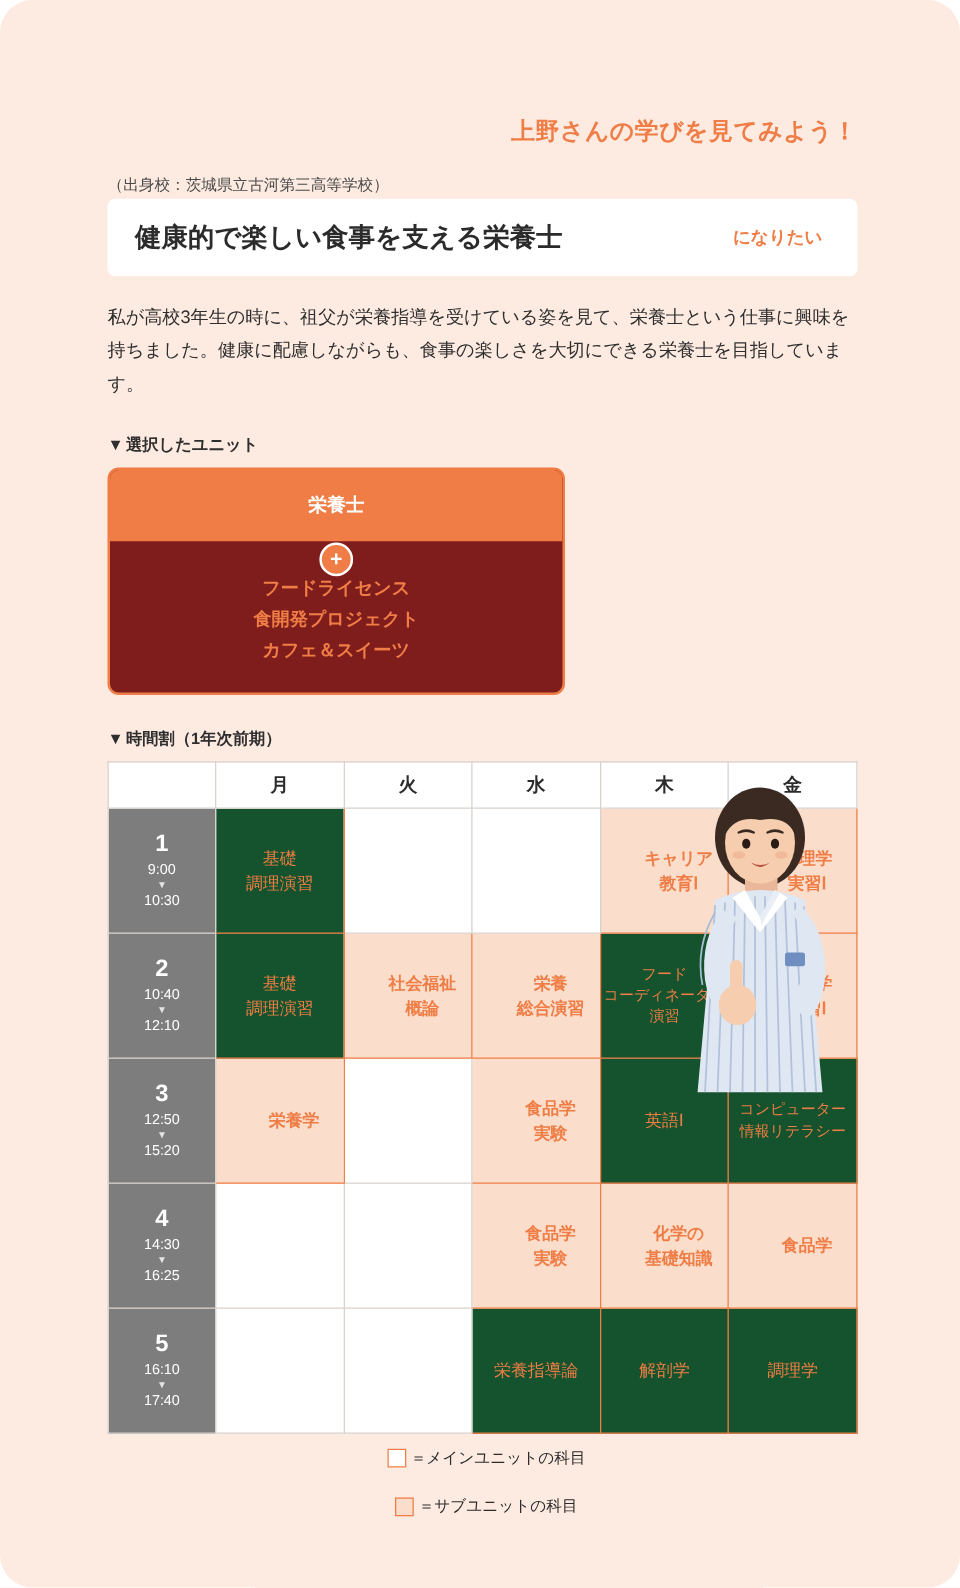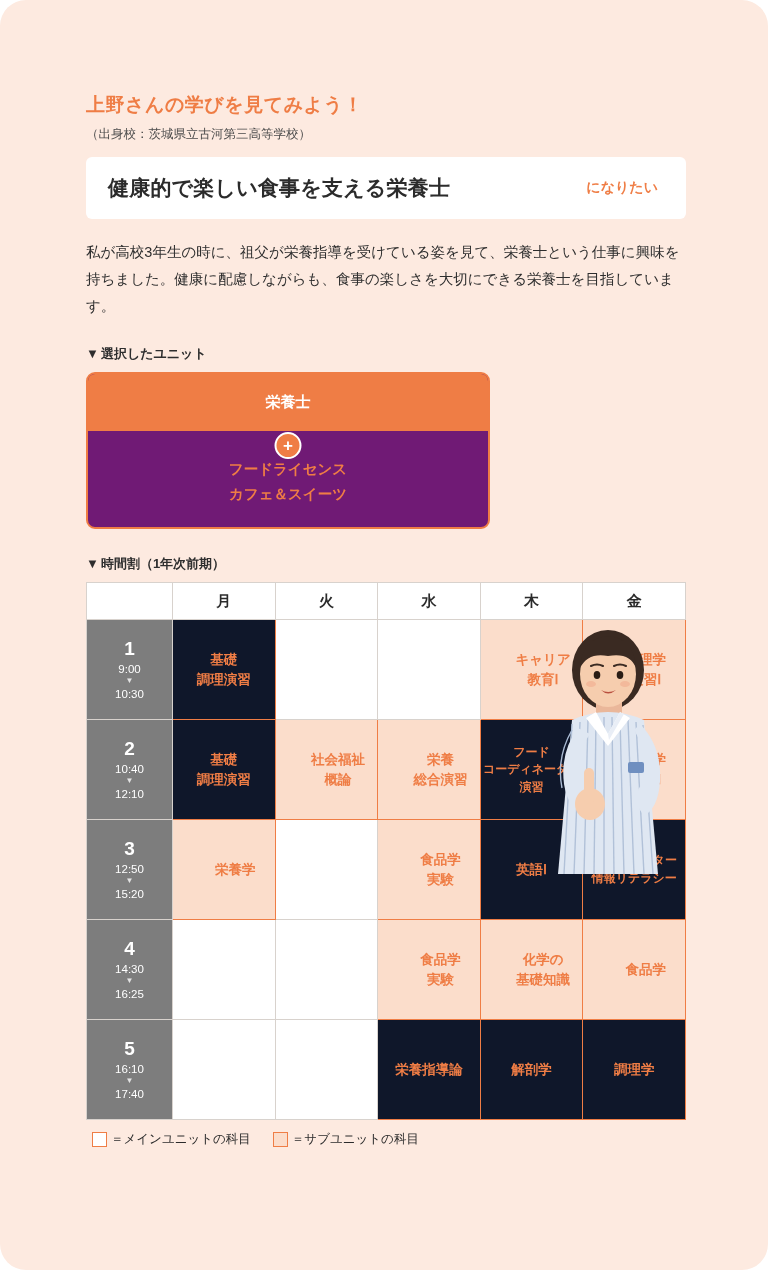--- a/index.html
+++ b/index.html
@@ -27,29 +27,30 @@
     width: 600px;
   }
 
   
   .headline {
     margin-top: 92px;
     font-size: 19px;
     font-weight: bold;
     color: #ef7d45;
     letter-spacing: 0.5px;
+    text-align: right;
   }
   .school {
-    margin-top: 8px;
+    margin-top: 22px;
     font-size: 12.5px;
     color: #4a4a4a;
   }
 
   .title-box {
-    margin-top: 14px;
+    margin-top: 2px;
     background: #ffffff;
     border-radius: 6px;
     height: 62px;
     display: flex;
     align-items: center;
     padding: 17px 22px;
   }
   .title-text {
     font-size: 21px;
     font-weight: bold;
@@ -77,25 +78,25 @@
     margin-top: 26px;
     font-size: 13px;
     font-weight: bold;
     color: #2e2e2e;
   }
   .sec-label .tri { color: #2e2e2e; margin-right: 2px; }
 
   
   .unit-card {
     margin-top: 9px;
-    width: 404px;
+    width: 366px;
     border: 2px solid #ef7d45;
     border-radius: 9px;
     overflow: hidden;
-    background: #701a75;
+    background: #7f1d1d;
     position: relative;
   }
   .unit-main {
     background: #ef7d45;
     color: #ffffff;
     font-size: 15px;
     font-weight: bold;
     text-align: center;
     padding: 19px 0 19px;
   }
@@ -165,43 +166,44 @@
   .period-time { font-size: 11.5px; margin-top: 2px; }
   .period-arrow { font-size: 8px; line-height: 1.2; color: #e3e3e3; }
   td.cell {
     height: 100px;
     background: #ffffff;
     font-size: 13.5px;
     line-height: 1.45;
     color: #2b2b2b;
   }
   td.cell.main {
-    background: #0f172a;
+    background: #14532d;
     border: 1px solid #ef7d45;
     color: #ef7d45;
-    font-weight: bold;
+    font-weight: normal;
   }
   td.cell.sub {
     background: #fbddcb;
     border: 1px solid #ef7d45;
     color: #ef7d45;
     font-weight: bold;
     padding-left: 24px;
   }
   td.cell.small { font-size: 12px; margin-left: 33px; }
   td.cell.empty { background: #ffffff; }
 
   .legend {
     margin-top: 11px;
     display: flex;
     align-items: center;
     gap: 22px;
     font-size: 12.5px;
     color: #2b2b2b;
     padding-left: 6px;
+    flex-direction: column;
   }
   .legend .item { display: flex; align-items: center; gap: 4px; }
   .sw {
     width: 15px; height: 15px;
     border: 1px solid #ef7d45;
     display: inline-block;
   }
   .sw.main { background: #ffffff; }
   .sw.sub { background: #fbddcb; }
 </style>
@@ -224,20 +226,21 @@
 
     <div class="sec-label">
       <span class="tri">▼</span><span>選択したユニット</span>
     </div>
 
     <div class="unit-card">
       <div class="unit-main">栄養士</div>
       <div class="plus-badge">+</div>
       <div class="unit-subs">
         <div>フードライセンス</div>
+        <div>食開発プロジェクト</div>
         <div>カフェ＆スイーツ</div>
       </div>
     </div>
 
     <div class="sec-label">
       <span class="tri">▼</span><span>時間割（1年次前期）</span>
     </div>
 
     <div class="tt-wrap">
       <table class="tt">

